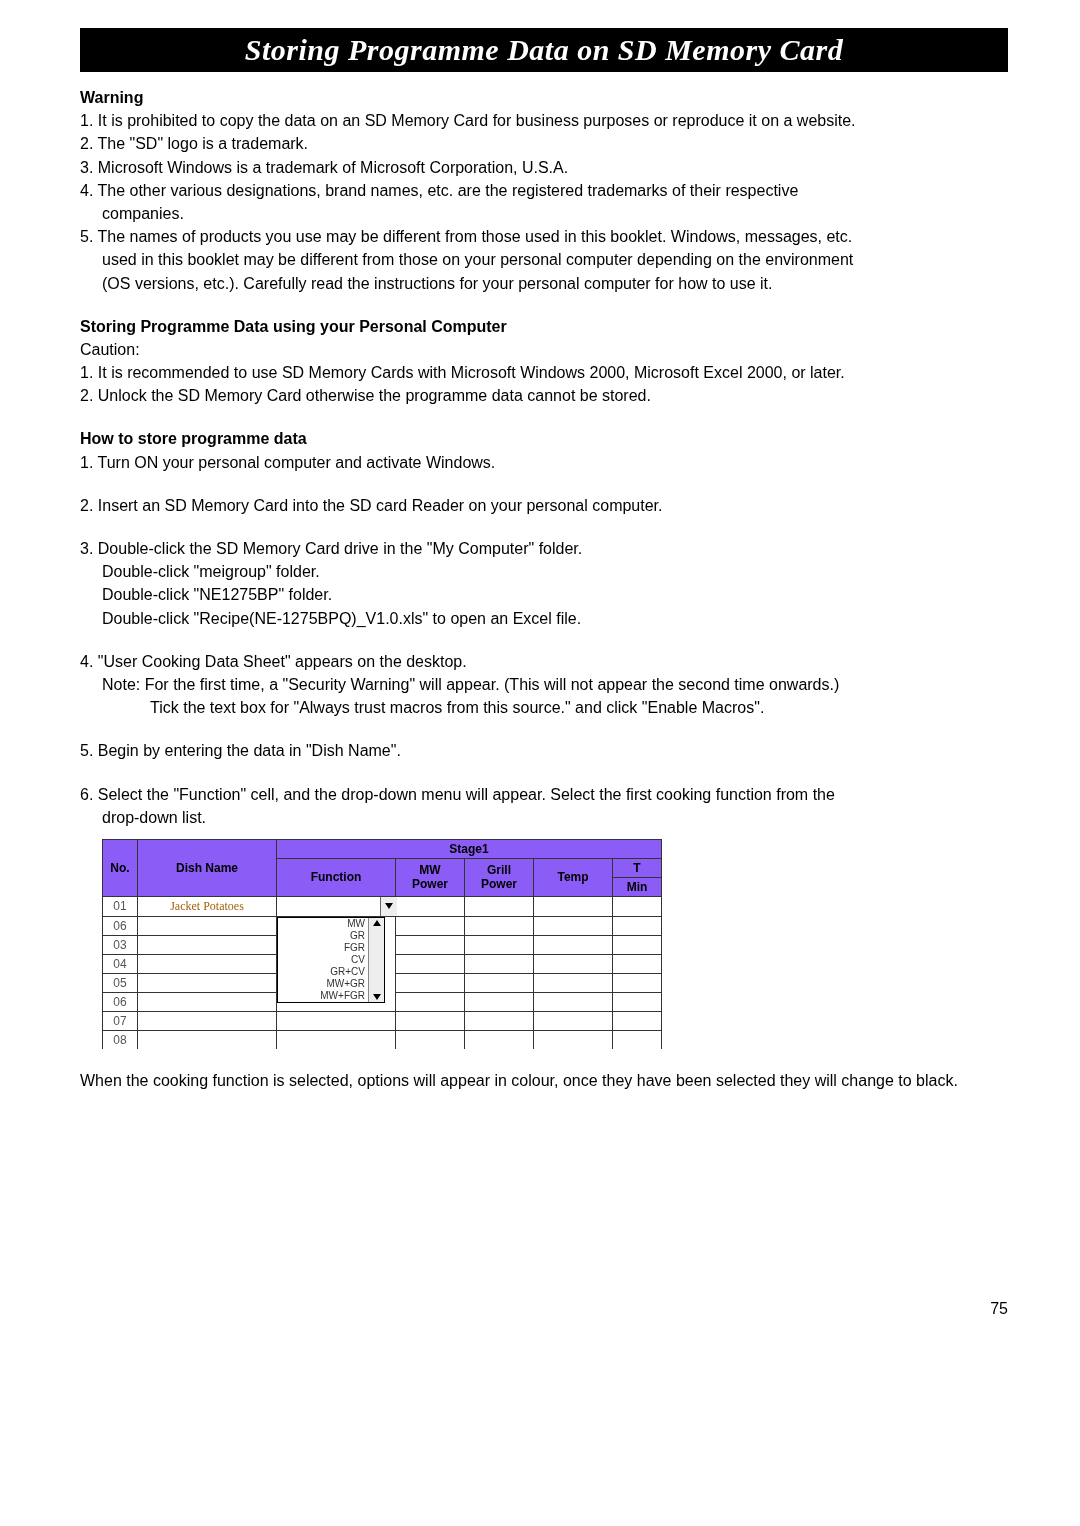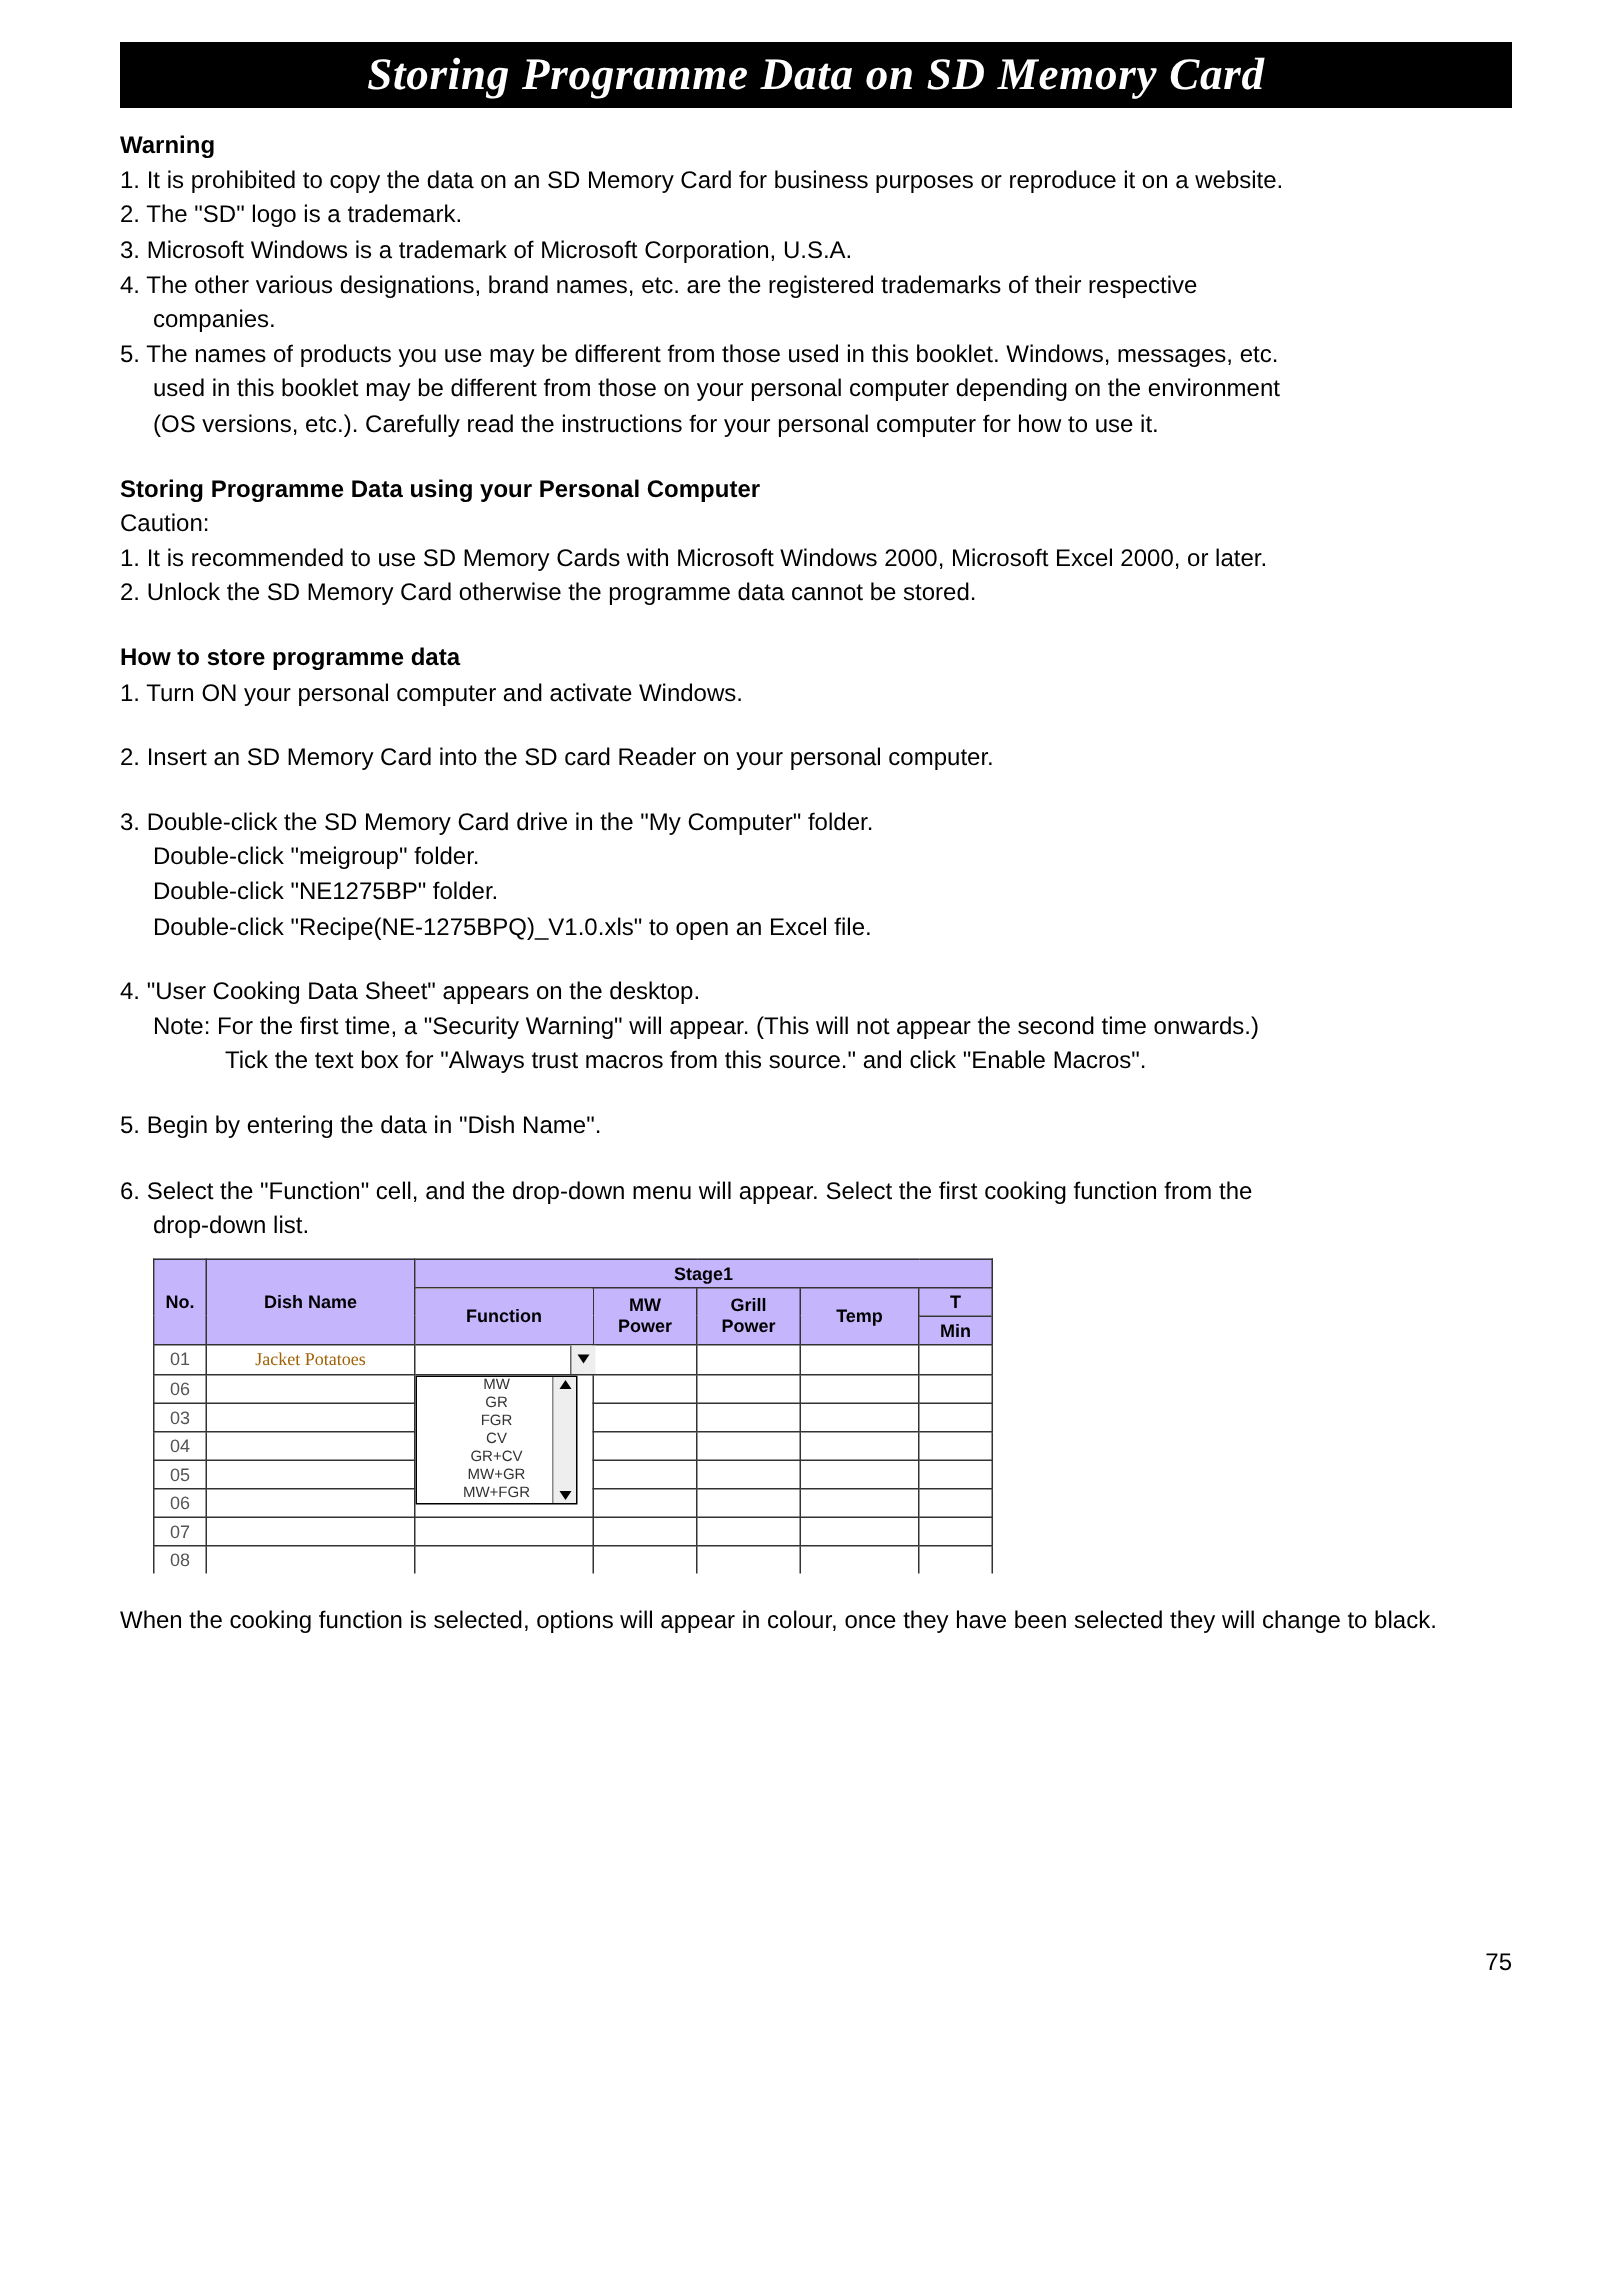--- a/index.html
+++ b/index.html
@@ -63,21 +63,21 @@
     font-size: 12px;
     color: #555;
   }
   .excel-shot th, .excel-shot td {
     border: 1px solid #333;
     padding: 2px 4px;
     text-align: center;
     vertical-align: middle;
   }
   .excel-shot th {
-    background: #c4b5fd;
+    background: #8b5cf6;
     font-weight: bold;
     color: #000;
   }
   .col-no { width: 26px; }
   .col-dish { width: 130px; text-align: left; margin-top: 40px; }
   .col-func { width: 110px; position: relative; }
   .col-mw { width: 60px; }
   .col-gr { width: 60px; }
   .col-temp { width: 70px; }
   .col-min { width: 40px; }
@@ -120,21 +120,21 @@
     border: 1px solid #000;
     background: #fff;
     width: 108px;
     box-sizing: border-box;
   }
   .dd-list .opt {
     font-size: 10px;
     line-height: 12px;
     padding: 0 19px;
     color: #333;
-    text-align: center;
+    text-align: right;
   }
   .dd-scroll {
     position: absolute;
     right: 0;
     top: 0;
     bottom: 0;
     width: 15px;
     background: #eee;
     border-left: 1px solid #888;
     display: flex;

